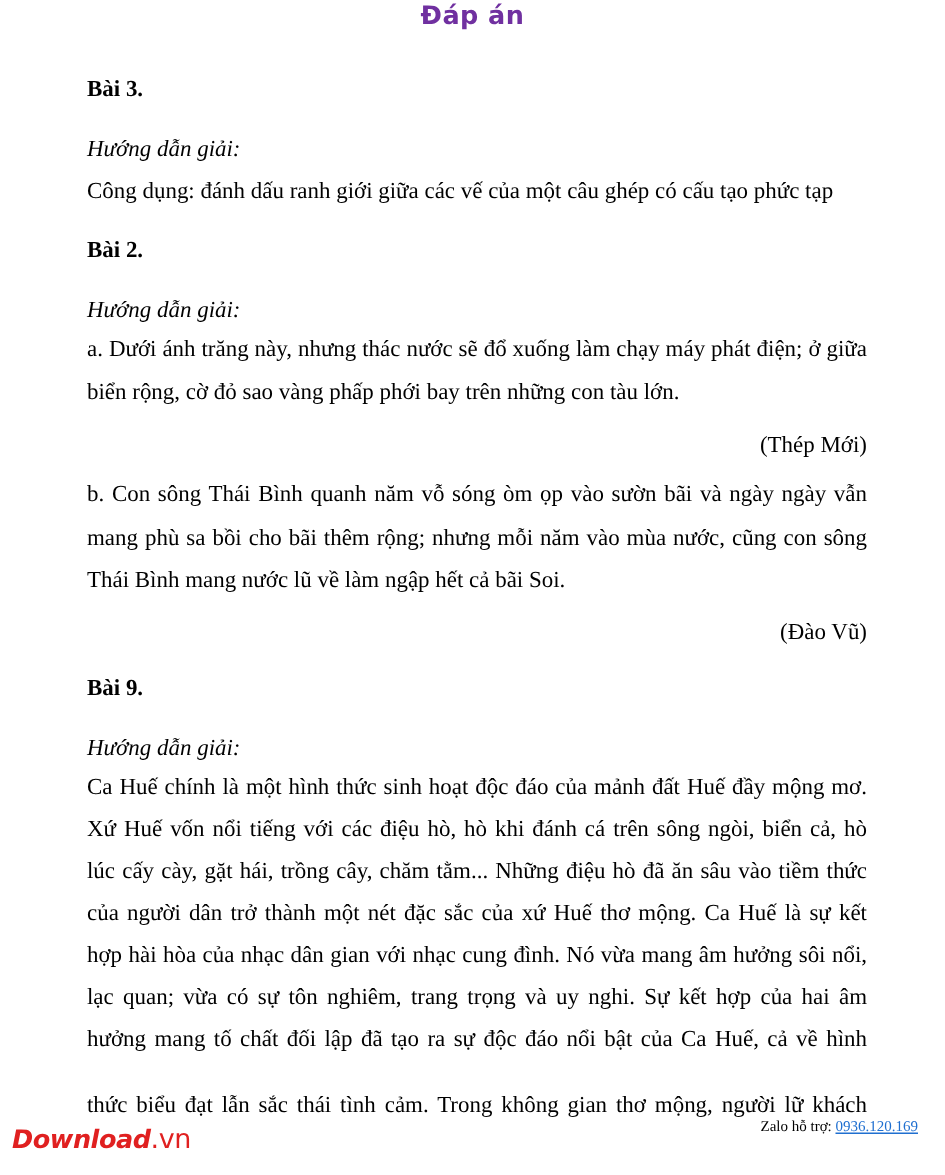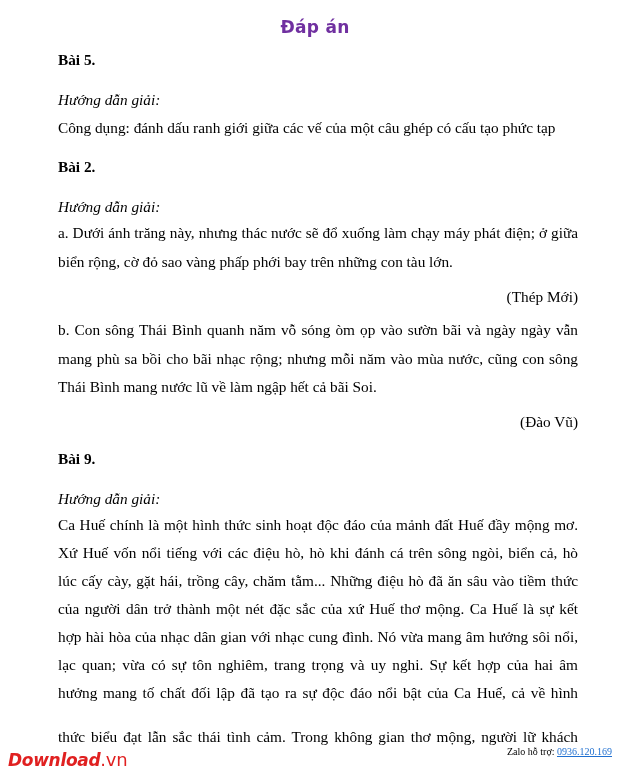--- a/index.html
+++ b/index.html
@@ -1,48 +1,48 @@
 <!DOCTYPE html>
 <html><head>
   <meta charset="utf-8">
   <style>
     html, body { margin: 0; padding: 0; background: #ffffff; }
     body { width: 630px; height: 783px; position: relative; overflow: hidden;
            font-family: "Liberation Serif", serif; color: #000; font-size: 15.3px; }
-    .title { position: absolute; top: 17px; left: 0; width: 630px; text-align: center;
+    .title { position: absolute; top: 1px; left: 0; width: 630px; text-align: center;
              font-family: "DejaVu Sans", sans-serif; font-weight: bold; font-size: 17px;
              color: #7030a0; letter-spacing: 0.3px; }
     .ln { position: absolute; left: 58px; white-space: nowrap; line-height: 20px; }
     .b { font-weight: bold; }
     .i { font-style: italic; }
     .r { position: absolute; right: 52px; white-space: nowrap; line-height: 20px; padding-left: 22px; }
     .j { position: absolute; left: 58px; width: 520px; text-align: justify;
          text-align-last: justify; white-space: nowrap; line-height: 20px; }
     .footer-logo { position: absolute; left: 8px; top: 749px; font-family: "DejaVu Sans", sans-serif;
                    font-weight: bold; font-style: italic; font-size: 17px; color: #e02020; letter-spacing: -0.3px; }
     .footer-logo .vn { font-size: 18px; font-weight: normal; font-style: normal; }
     .footer-support { position: absolute; right: 18px; top: 746px; font-size: 10px; }
     .footer-support a { color: #1f6fd0; text-decoration: underline; }
   </style>
 </head>
 <body>
 
 <div class="title">Đáp án</div>
 
-<div class="ln b" style="top:50px">Bài 5.</div>
+<div class="ln b" style="top:50px">Bài 3.</div>
 <div class="ln i" style="top:90px">Hướng dẫn giải:</div>
 <div class="ln" style="top:118px">Công dụng: đánh dấu ranh giới giữa các vế của một câu ghép có cấu tạo phức tạp</div>
 
 <div class="ln b" style="top:157px">Bài 2.</div>
 <div class="ln i" style="top:197px">Hướng dẫn giải:</div>
 <div class="j" style="top:223px">a. Dưới ánh trăng này, nhưng thác nước sẽ đổ xuống làm chạy máy phát điện; ở giữa</div>
 <div class="ln" style="top:252px">biển rộng, cờ đỏ sao vàng phấp phới bay trên những con tàu lớn.</div>
 <div class="r" style="top:287px">(Thép Mới)</div>
 <div class="j" style="top:320px">b. Con sông Thái Bình quanh năm vỗ sóng òm ọp vào sườn bãi và ngày ngày vẫn</div>
-<div class="j" style="top:349px">mang phù sa bồi cho bãi nhạc rộng; nhưng mỗi năm vào mùa nước, cũng con sông</div>
+<div class="j" style="top:349px">mang phù sa bồi cho bãi thêm rộng; nhưng mỗi năm vào mùa nước, cũng con sông</div>
 <div class="ln" style="top:377px">Thái Bình mang nước lũ về làm ngập hết cả bãi Soi.</div>
 <div class="r" style="top:412px">(Đào Vũ)</div>
 
 <div class="ln b" style="top:449px">Bài 9.</div>
 <div class="ln i" style="top:489px">Hướng dẫn giải:</div>
 <div class="j" style="top:515px">Ca Huế chính là một hình thức sinh hoạt độc đáo của mảnh đất Huế đầy mộng mơ.</div>
 <div class="j" style="top:543px">Xứ Huế vốn nổi tiếng với các điệu hò, hò khi đánh cá trên sông ngòi, biển cả, hò</div>
 <div class="j" style="top:571px">lúc cấy cày, gặt hái, trồng cây, chăm tằm... Những điệu hò đã ăn sâu vào tiềm thức</div>
 <div class="j" style="top:599px">của người dân trở thành một nét đặc sắc của xứ Huế thơ mộng. Ca Huế là sự kết</div>
 <div class="j" style="top:627px">hợp hài hòa của nhạc dân gian với nhạc cung đình. Nó vừa mang âm hưởng sôi nổi,</div>

